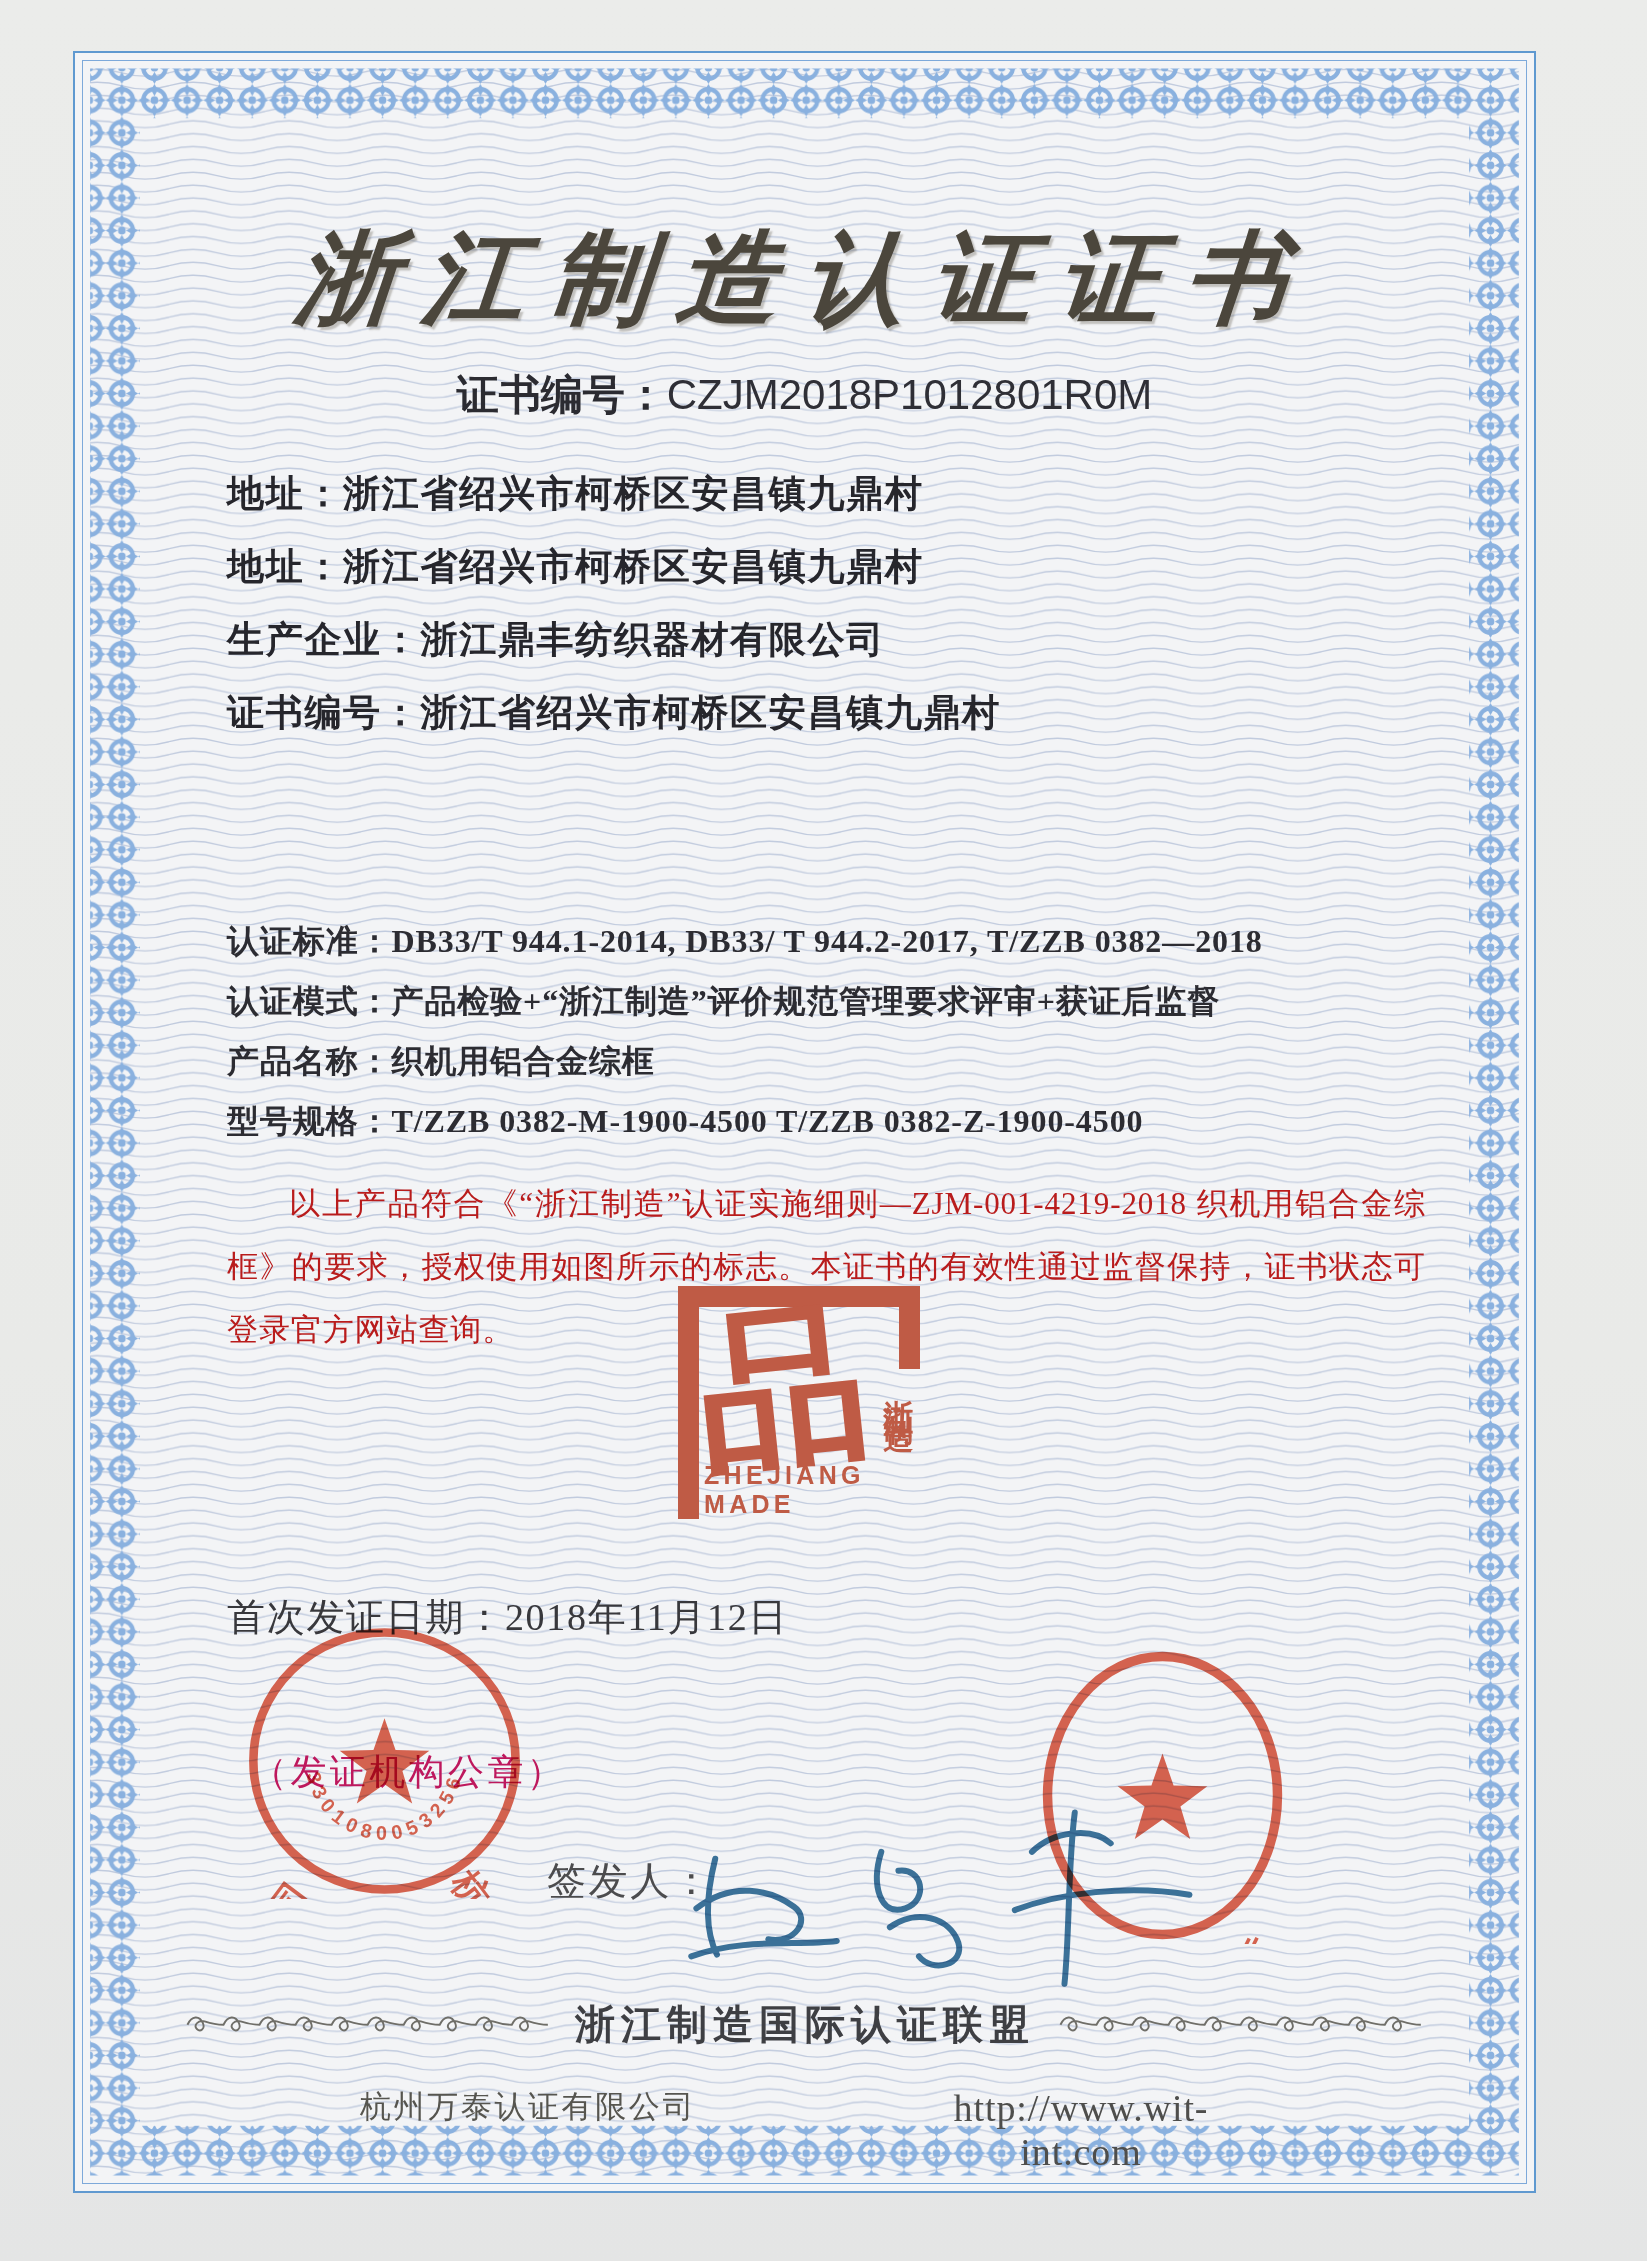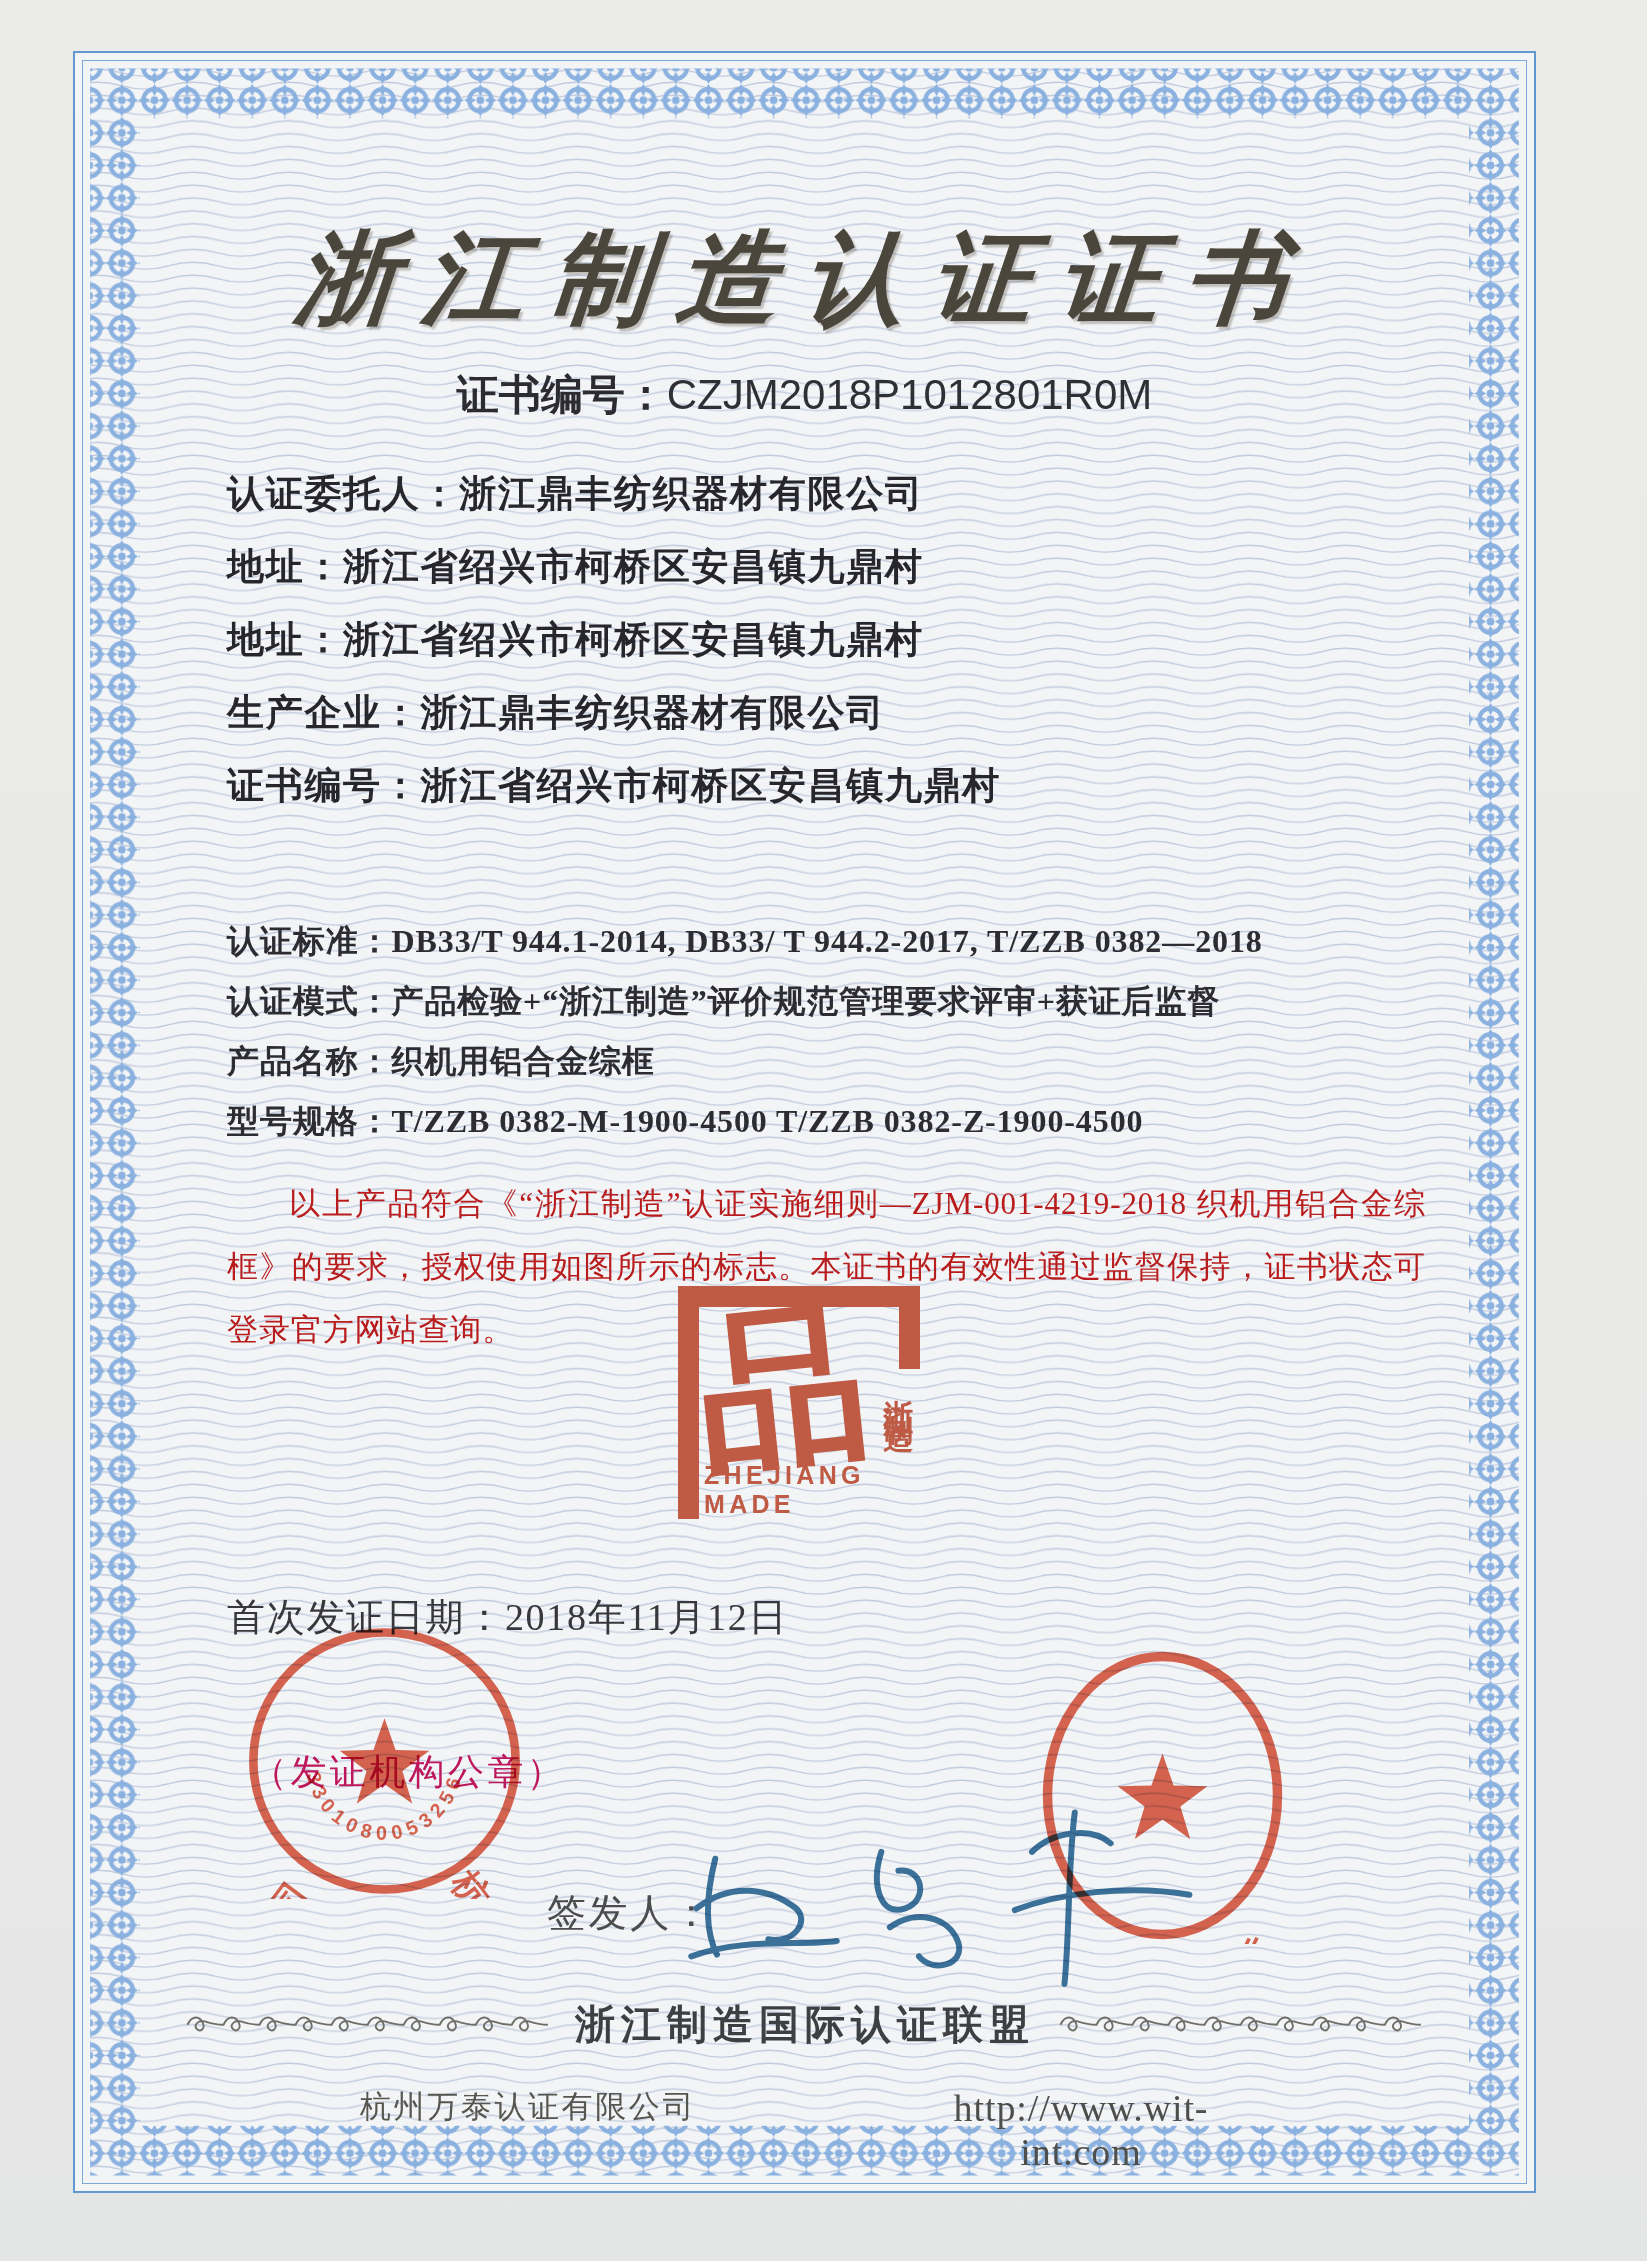--- a/index.html
+++ b/index.html
@@ -84,21 +84,20 @@
     <div class="line-outer"></div>
     <div class="line-inner"></div>
 
     <div class="abs title">浙江制造认证证书</div>
 
     <div class="abs certno">
       <span class="lbl">证书编号：</span><span>CZJM2018P1012801R0M</span>
     </div>
 
     <div class="abs info">
-      <div><span>认证委托人：</span><span>浙江鼎丰纺织器材有限公司</span></div>
       <div><span>地址：</span><span>浙江省绍兴市柯桥区安昌镇九鼎村</span></div>
       <div><span>地址：</span><span>浙江省绍兴市柯桥区安昌镇九鼎村</span></div>
       <div><span>生产企业：</span><span>浙江鼎丰纺织器材有限公司</span></div>
       <div><span>证书编号：</span><span>浙江省绍兴市柯桥区安昌镇九鼎村</span></div>
     </div>
 
     <div class="abs spec">
       <div><span>认证标准：</span><span>DB33/T 944.1-2014, DB33/ T 944.2-2017, T/ZZB 0382—2018</span></div>
       <div><span>认证模式：</span><span>产品检验+“浙江制造”评价规范管理要求评审+获证后监督</span></div>
       <div><span>产品名称：</span><span>织机用铝合金综框</span></div>
@@ -113,21 +112,21 @@
       <div class="bar" style="right:0;top:20.6px;width:20.6px;height:62px;"></div>
       <div class="mark">品</div>
       <div class="side">浙江制造</div>
       <div class="cap">ZHEJIANG MADE</div>
     </div>
 
     <div class="abs dateline" style="left:154px;top:1541px;">
       <span>首次发证日期：</span><span>2018年11月12日</span>
     </div>
     <div class="abs sealnote" style="left:154px;top:1697px;">（发证机构公章）</div>
-    <div class="abs signer" style="left:474px;top:1803px;margin-top:32px;">签发人：</div>
+    <div class="abs signer" style="left:474px;top:1803px;">签发人：</div>
 
     <svg class="stamp" style="left:170px;top:1572px;" width="283" height="276" viewBox="0 0 330 322">
       <ellipse cx="165" cy="161" rx="153" ry="150" fill="none" stroke="#d94b33" stroke-width="10"></ellipse>
       <polygon points="165,111 177.9,148.2 217.3,149 185.9,172.8 197.3,210.5 165,188 132.7,210.5 144.1,172.8 112.7,149 152.1,148.2" fill="#d94b33"></polygon>
       <defs>
         <path id="ltop" d="M165,279 A118,118 0 1 1 164.9,279"></path>
         <path id="lbot" d="M73,161 A92,92 0 0 0 257,161"></path>
       </defs>
       <text font-family="Liberation Sans, sans-serif" font-size="42" letter-spacing="16" fill="#d94b33" font-weight="bold">
         <textPath href="#ltop" startOffset="50%" text-anchor="middle">杭州万泰认证有限公司</textPath>

